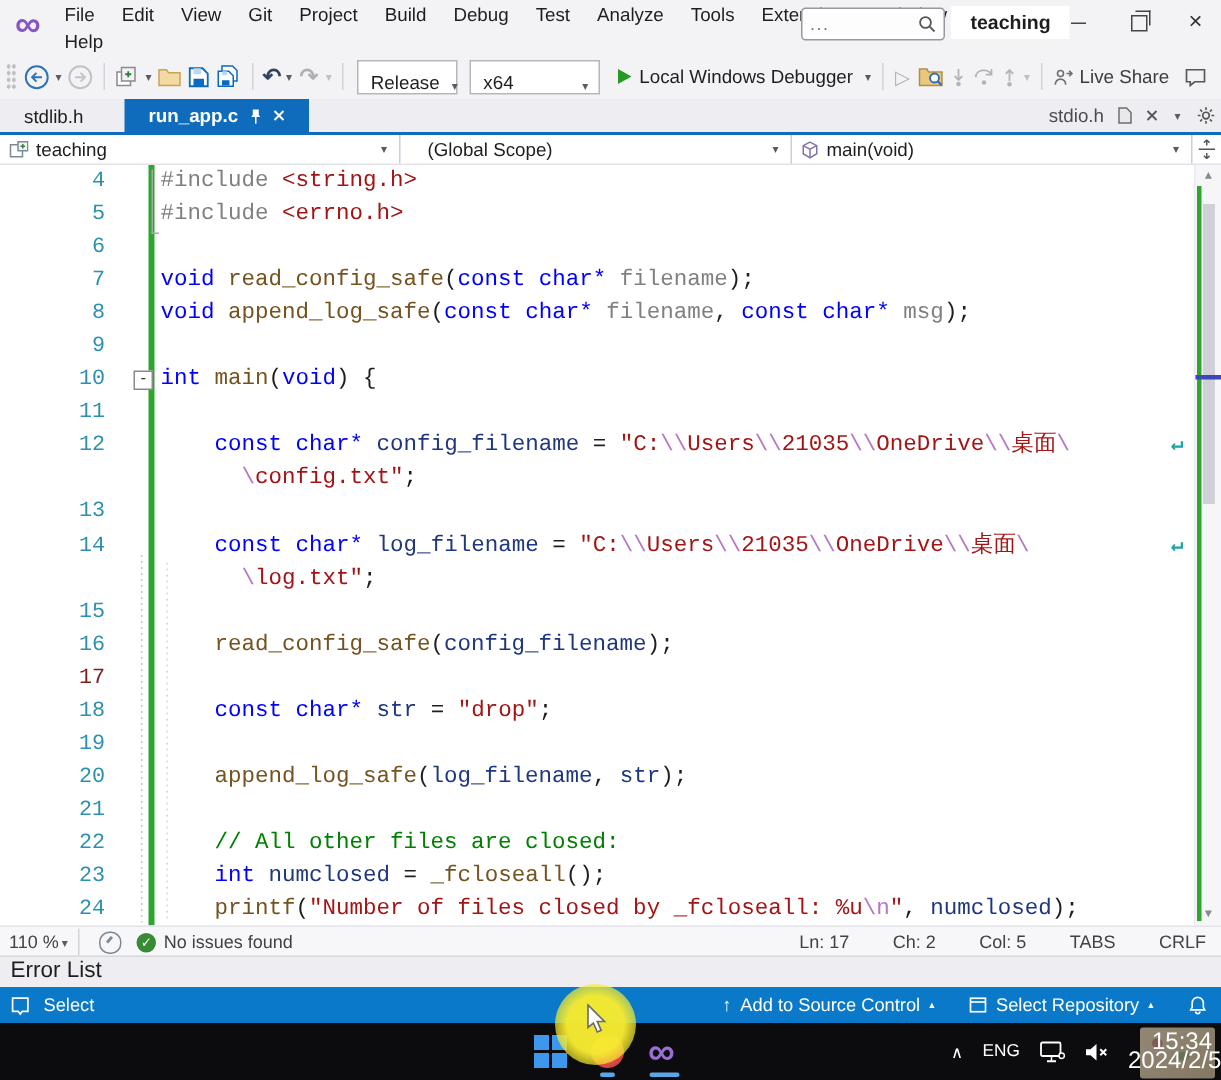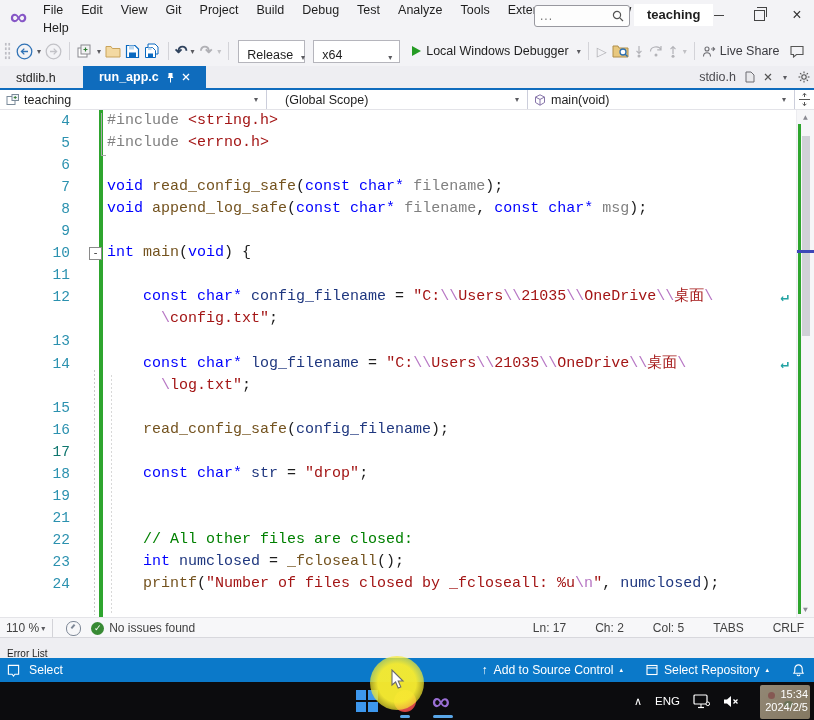--- a/index.html
+++ b/index.html
@@ -60,21 +60,21 @@
   .navsec.s3{width:267px;}
   .navsplit{flex:1;display:flex;align-items:center;justify-content:center;}
   .navlbl{margin-left:5px;}
 
   
   .editor{position:absolute;left:0;top:110px;width:814px;height:507px;background:#fff;
           font-family:"Liberation Mono","DejaVu Sans Mono",monospace;font-size:15px;}
   .rows{position:absolute;left:0;top:0;right:0;}
   .row{position:relative;height:22.05px;line-height:22.05px;white-space:pre;}
   .ln{position:absolute;left:0;width:70px;text-align:right;color:#2b91af;font-size:14.5px;}
-  .row.cur .ln{color:#0f766e;}
+  .row.cur .ln{color:#7f1d1d;}
   .code{position:absolute;left:104px;right:20px;padding-left:3px;overflow:hidden;}
   .row.cur .code{box-shadow:inset 0 0 0 1px #cfcfd4, 0 1px 2px rgba(0,0,0,.07);}
   .fold{position:absolute;left:89px;top:5px;width:11px;height:11px;border:1px solid #8a8a8a;background:#fff;
         line-height:9px;text-align:center;font-size:11px;color:#333;font-family:"Liberation Sans",sans-serif;}
   .wrap{position:absolute;right:25px;color:#23a3a3;font-size:14px;font-weight:bold;}
   .tk-pre{color:#808080;} .tk-inc{color:#a31515;} .tk-kw{color:#0000ff;}
   .tk-fn{color:#74531f;}  .tk-param{color:#808080;} .tk-var{color:#1f377f;}
   .tk-str{color:#a31515;} .tk-esc{color:#b776c4;}  .tk-cmt{color:#008000;} .tk-pl{color:#1e1e1e;}
   .changebar{position:absolute;left:99px;top:0;bottom:0;width:4px;background:#2ea52e;}
   .incbracket{position:absolute;left:101px;top:3px;width:4px;height:42px;border-left:1px solid #a8a8a8;border-bottom:1px solid #a8a8a8;}
@@ -91,41 +91,41 @@
 
   
   .edfooter{top:617px;height:20px;background:#f7f7f9;border-top:1px solid #e4e4e8;display:flex;align-items:center;font-size:12px;color:#424242;}
   .edfooter .zoomlbl{margin-left:6px;}
   .edfooter .right{margin-left:auto;display:flex;gap:29px;padding-right:10px;}
   .checkcircle{width:13px;height:13px;border-radius:50%;background:#388a34;color:#fff;font-size:9px;line-height:13px;text-align:center;margin:0 5px 0 10px;}
   .healthicon{width:13px;height:13px;border:1.4px solid #7d8796;border-radius:7px;margin-left:8px;position:relative;}
   .healthicon:after{content:"";position:absolute;left:5px;top:2px;width:2px;height:5px;background:#7d8796;transform:rotate(40deg);}
 
   
-  .errorlist{top:637px;height:21px;background:#eeeef2;border-top:1px solid #d8d8dd;display:flex;align-items:flex-end;padding-left:7px;font-size:10px;}
+  .errorlist{top:637px;height:21px;background:#eeeef2;border-top:1px solid #d8d8dd;display:flex;align-items:flex-start;padding-left:7px;font-size:15px;}
 
   
   .statusbar{top:658px;height:24px;background:#0b79c9;color:#fff;display:flex;align-items:center;font-size:12.2px;}
   .statusbar .lefticon{margin:0 9px 0 7px;display:flex;}
   .statusbar .right{margin-left:auto;display:flex;align-items:center;gap:7px;padding-right:9px;}
   .scaret{font-size:7px;}
   .statusbar .grp{display:flex;align-items:center;gap:6px;margin-left:16px;}
 
   
   .taskbar{top:682px;height:38px;background:#0c0c0e;}
   .tbicons{position:absolute;left:356px;top:0;height:38px;display:flex;align-items:center;gap:16px;}
   .winlogo{display:grid;grid-template-columns:10px 10px;grid-template-rows:10px 10px;gap:2px;}
   .winlogo div{background:#3d97ec;}
   .redapp{width:22px;height:22px;border-radius:50%;background:radial-gradient(circle at 40% 35%,#f06a6a,#c93434);}
   .vstask{font-size:25px;font-weight:bold;color:#9a6fd4;line-height:24px;}
   .underline{position:absolute;bottom:2px;height:3px;border-radius:2px;background:#5aa7e8;}
   .tray{position:absolute;right:0;top:0;height:38px;display:flex;align-items:center;gap:13px;padding-right:6px;color:#fff;}
   .tray .chev{font-size:11px;}
   .tray .lang{font-size:11.5px;}
-  .clock{text-align:right;font-size:11px;line-height:13px;position:relative;width:56px;}
+  .clock{text-align:right;font-size:16px;line-height:13px;position:relative;width:56px;}
   .photo{position:absolute;right:-2px;top:-3px;width:50px;height:34px;border-radius:2px;opacity:.62;
          background:linear-gradient(135deg,#e4d3b4 0%,#d9c6a4 55%,#cdbb96 100%);}
   .photo:before{content:"";position:absolute;left:8px;top:7px;width:7px;height:7px;border-radius:50%;background:#c96a6a;opacity:.7;}
   .photo:after{content:"";position:absolute;left:24px;top:16px;width:9px;height:6px;border-radius:50%;background:#7fa06a;opacity:.6;}
 
   
   .cursorhl{position:absolute;left:370px;top:656px;width:54px;height:54px;border-radius:50%;z-index:50;
             background:radial-gradient(circle,rgba(246,235,48,.97) 50%,rgba(246,235,48,.65) 72%,rgba(246,235,48,0) 100%);}
   .cursorarrow{position:absolute;left:391px;top:669px;z-index:51;}
 </style>
@@ -374,20 +374,21 @@
         <div class="row"><span class="ln">12</span><span class="code"><span class="tk-pl">    </span><span class="tk-kw">const</span><span class="tk-pl"> </span><span class="tk-kw">char*</span><span class="tk-pl"> </span><span class="tk-var">config_filename</span><span class="tk-pl"> = </span><span class="tk-str">"C:</span><span class="tk-esc">\\</span><span class="tk-str">Users</span><span class="tk-esc">\\</span><span class="tk-str">21035</span><span class="tk-esc">\\</span><span class="tk-str">OneDrive</span><span class="tk-esc">\\</span><span class="tk-str">桌面</span><span class="tk-esc">\</span></span><span class="wrap">↵</span></div>
         <div class="row"><span class="ln"></span><span class="code"><span class="tk-pl">      </span><span class="tk-esc">\</span><span class="tk-str">config.txt"</span><span class="tk-pl">;</span></span></div>
         <div class="row"><span class="ln">13</span><span class="code"></span></div>
         <div class="row"><span class="ln">14</span><span class="code"><span class="tk-pl">    </span><span class="tk-kw">const</span><span class="tk-pl"> </span><span class="tk-kw">char*</span><span class="tk-pl"> </span><span class="tk-var">log_filename</span><span class="tk-pl"> = </span><span class="tk-str">"C:</span><span class="tk-esc">\\</span><span class="tk-str">Users</span><span class="tk-esc">\\</span><span class="tk-str">21035</span><span class="tk-esc">\\</span><span class="tk-str">OneDrive</span><span class="tk-esc">\\</span><span class="tk-str">桌面</span><span class="tk-esc">\</span></span><span class="wrap">↵</span></div>
         <div class="row"><span class="ln"></span><span class="code"><span class="tk-pl">      </span><span class="tk-esc">\</span><span class="tk-str">log.txt"</span><span class="tk-pl">;</span></span></div>
         <div class="row"><span class="ln">15</span><span class="code"></span></div>
         <div class="row"><span class="ln">16</span><span class="code"><span class="tk-pl">    </span><span class="tk-fn">read_config_safe</span><span class="tk-pl">(</span><span class="tk-var">config_filename</span><span class="tk-pl">);</span></span></div>
         <div class="row cur"><span class="ln">17</span><span class="code"></span></div>
         <div class="row"><span class="ln">18</span><span class="code"><span class="tk-pl">    </span><span class="tk-kw">const</span><span class="tk-pl"> </span><span class="tk-kw">char*</span><span class="tk-pl"> </span><span class="tk-var">str</span><span class="tk-pl"> = </span><span class="tk-str">"drop"</span><span class="tk-pl">;</span></span></div>
         <div class="row"><span class="ln">19</span><span class="code"></span></div>
+        <div class="row"><span class="ln">20</span><span class="code"><span class="tk-pl">    </span><span class="tk-fn">append_log_safe</span><span class="tk-pl">(</span><span class="tk-var">log_filename</span><span class="tk-pl">, </span><span class="tk-var">str</span><span class="tk-pl">);</span></span></div>
         <div class="row"><span class="ln">21</span><span class="code"></span></div>
         <div class="row"><span class="ln">22</span><span class="code"><span class="tk-pl">    </span><span class="tk-cmt">// All other files are closed:</span></span></div>
         <div class="row"><span class="ln">23</span><span class="code"><span class="tk-pl">    </span><span class="tk-kw">int</span><span class="tk-pl"> </span><span class="tk-var">numclosed</span><span class="tk-pl"> = </span><span class="tk-fn">_fcloseall</span><span class="tk-pl">();</span></span></div>
         <div class="row"><span class="ln">24</span><span class="code"><span class="tk-pl">    </span><span class="tk-fn">printf</span><span class="tk-pl">(</span><span class="tk-str">"Number of files closed by _fcloseall: %u</span><span class="tk-esc">\n</span><span class="tk-str">"</span><span class="tk-pl">, </span><span class="tk-var">numclosed</span><span class="tk-pl">);</span></span></div>
       </div>
     <div class="vscroll">
       <div class="arr up">▲</div>
       <div class="greenline"></div>
       <div class="thumb"></div>
       <div class="caretmark"></div>

